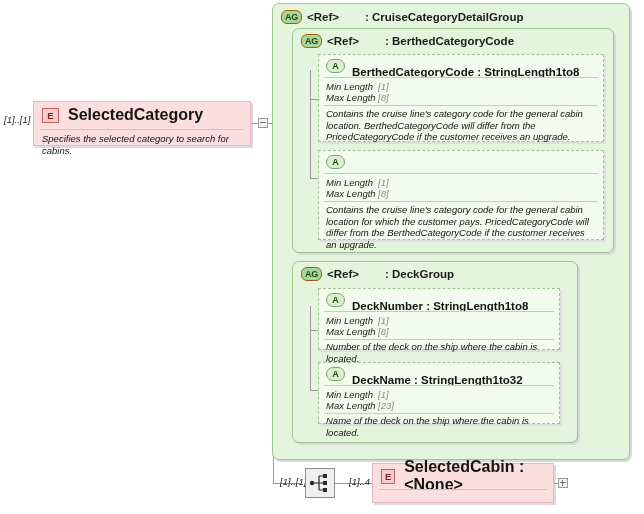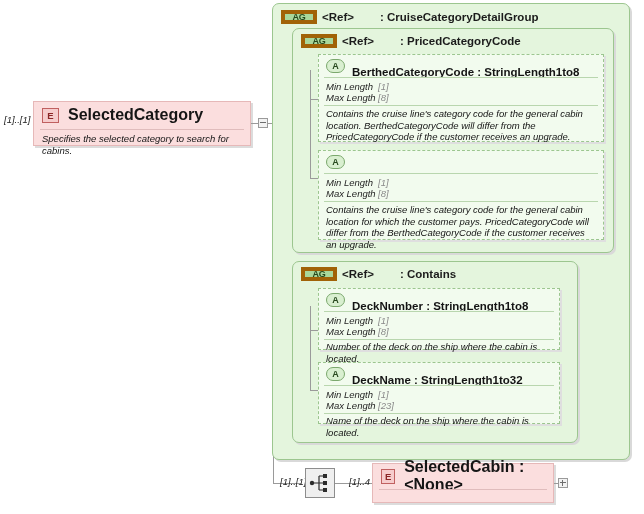--- a/index.html
+++ b/index.html
@@ -18,22 +18,22 @@
     background:#e4f5dd;
     border:1px solid #9cc68f;
     border-radius:7px;
     box-shadow:2px 2px 0 0 #d9d9d9;
   }
   .group-hdr{
     position:absolute;display:flex;align-items:center;gap:5px;
     white-space:nowrap;
   }
   .ag-badge{
-    width:36px;height:14px;border-radius:0;
-    background:#a9d79b;border:4px solid #a16207;
+    width:21px;height:14px;border-radius:6px;
+    background:#a9d79b;border:1px solid #a16207;
     color:#27481d;font-size:9px;font-weight:bold;
     display:flex;align-items:center;justify-content:center;
     letter-spacing:-.3px;
     box-sizing:border-box;
   }
   .ag-ref{font-size:11.5px;font-weight:bold;color:#1b1b1b;}
   .ag-sep{display:inline-block;width:16px;}
   .ag-name{font-size:11.5px;font-weight:bold;color:#1b1b1b;}
 
   
@@ -151,21 +151,21 @@
       <span class="ag-sep"></span>
       <span class="ag-name">: CruiseCategoryDetailGroup</span>
     </div>
   </div>
 
   <div class="abs group" style="left:292px;top:28px;width:322px;height:225px;">
     <div class="group-hdr" style="left:8px;top:5px;">
       <span class="ag-badge">AG</span>
       <span class="ag-ref">&lt;Ref&gt;</span>
       <span class="ag-sep"></span>
-      <span class="ag-name">: PricedCategoryCode</span>
+      <span class="ag-name">: BerthedCategoryCode</span>
     </div>
   </div>
 
   <div class="line vline" style="left:310px;top:70px;height:108px;"></div>
   <div class="line hline" style="left:310px;top:99px;width:8px;"></div>
   <div class="line hline" style="left:310px;top:178px;width:8px;"></div>
 
   <div class="abs attr" style="left:318px;top:54px;width:286px;height:88px;">
     <div class="attr-title">
       <span class="a-badge">A</span>
@@ -203,21 +203,21 @@
     </div>
     <div class="hr" style="top:50px;"></div>
     <div class="doc" style="top:53px;">Contains the cruise line's category code for the general cabin location for which the customer pays.  PricedCategoryCode will differ from the BerthedCategoryCode if the customer receives an upgrade.</div>
   </div>
 
   <div class="abs group" style="left:292px;top:261px;width:286px;height:182px;">
     <div class="group-hdr" style="left:8px;top:5px;">
       <span class="ag-badge">AG</span>
       <span class="ag-ref">&lt;Ref&gt;</span>
       <span class="ag-sep"></span>
-      <span class="ag-name">: Contains</span>
+      <span class="ag-name">: DeckGroup</span>
     </div>
   </div>
 
   <div class="line vline" style="left:310px;top:306px;height:84px;"></div>
   <div class="line hline" style="left:310px;top:330px;width:8px;"></div>
   <div class="line hline" style="left:310px;top:390px;width:8px;"></div>
 
   <div class="abs attr" style="left:318px;top:288px;width:242px;height:62px;">
     <div class="attr-title">
       <span class="a-badge">A</span>

